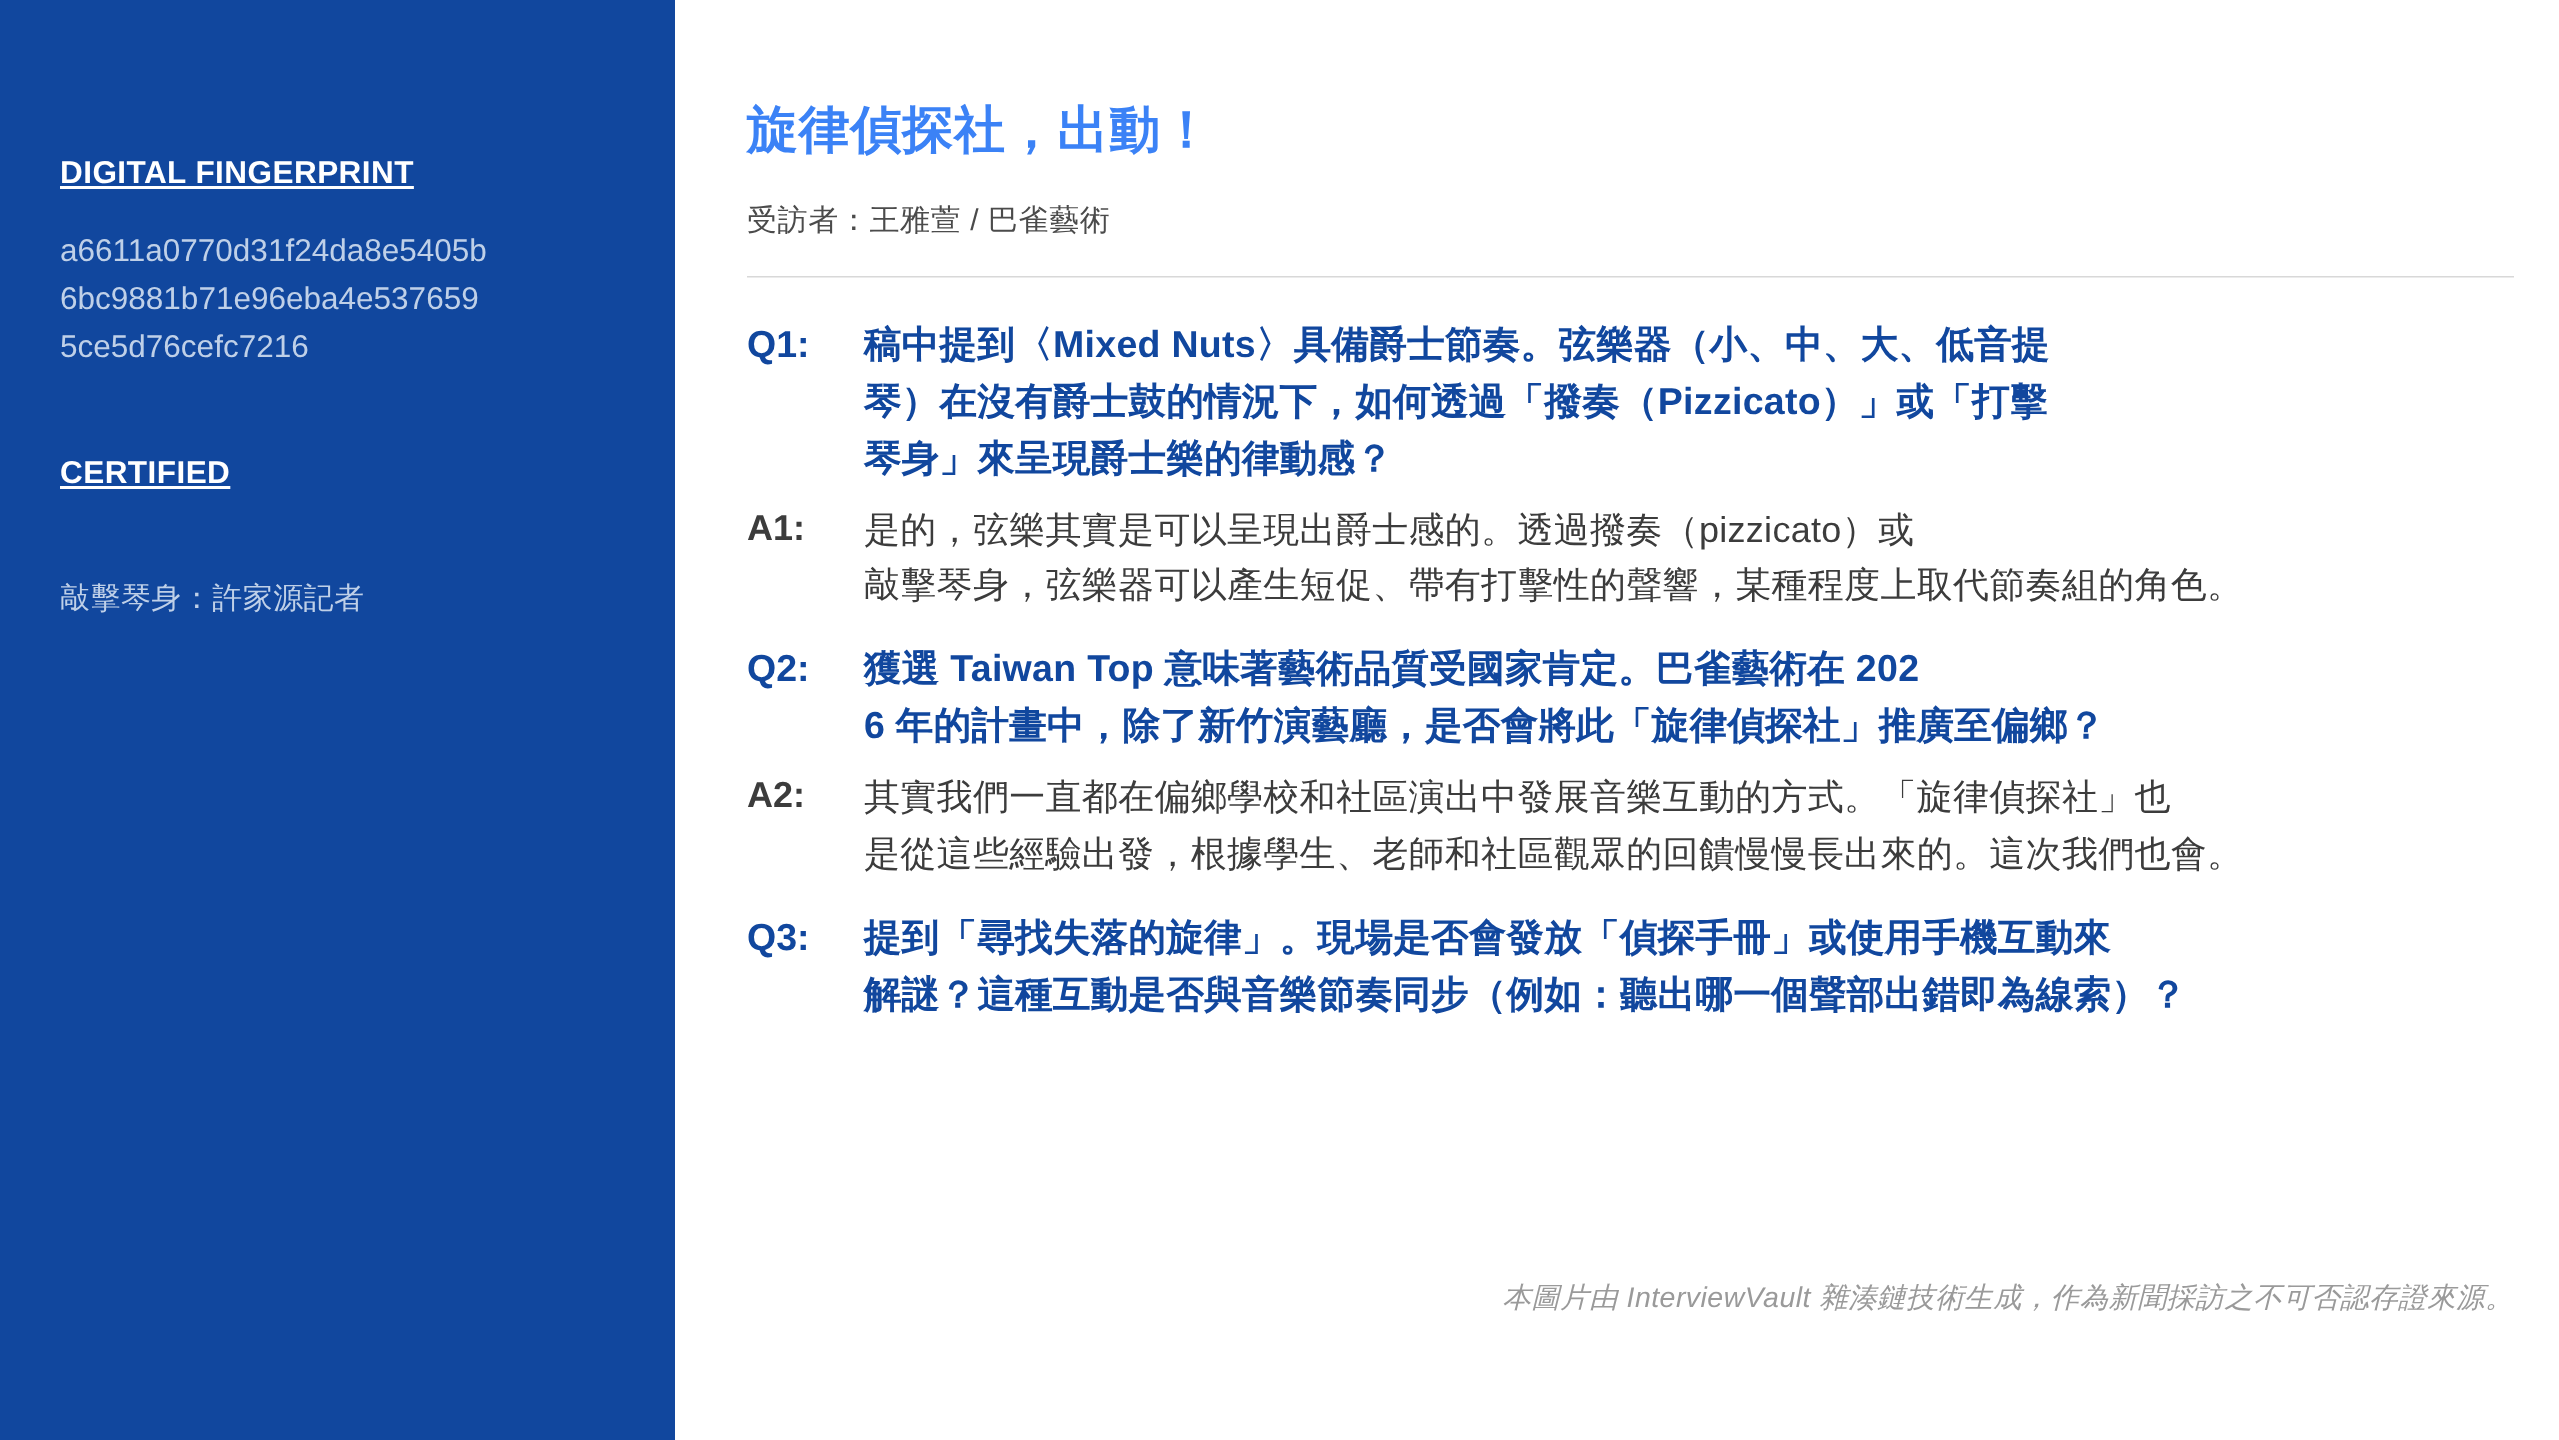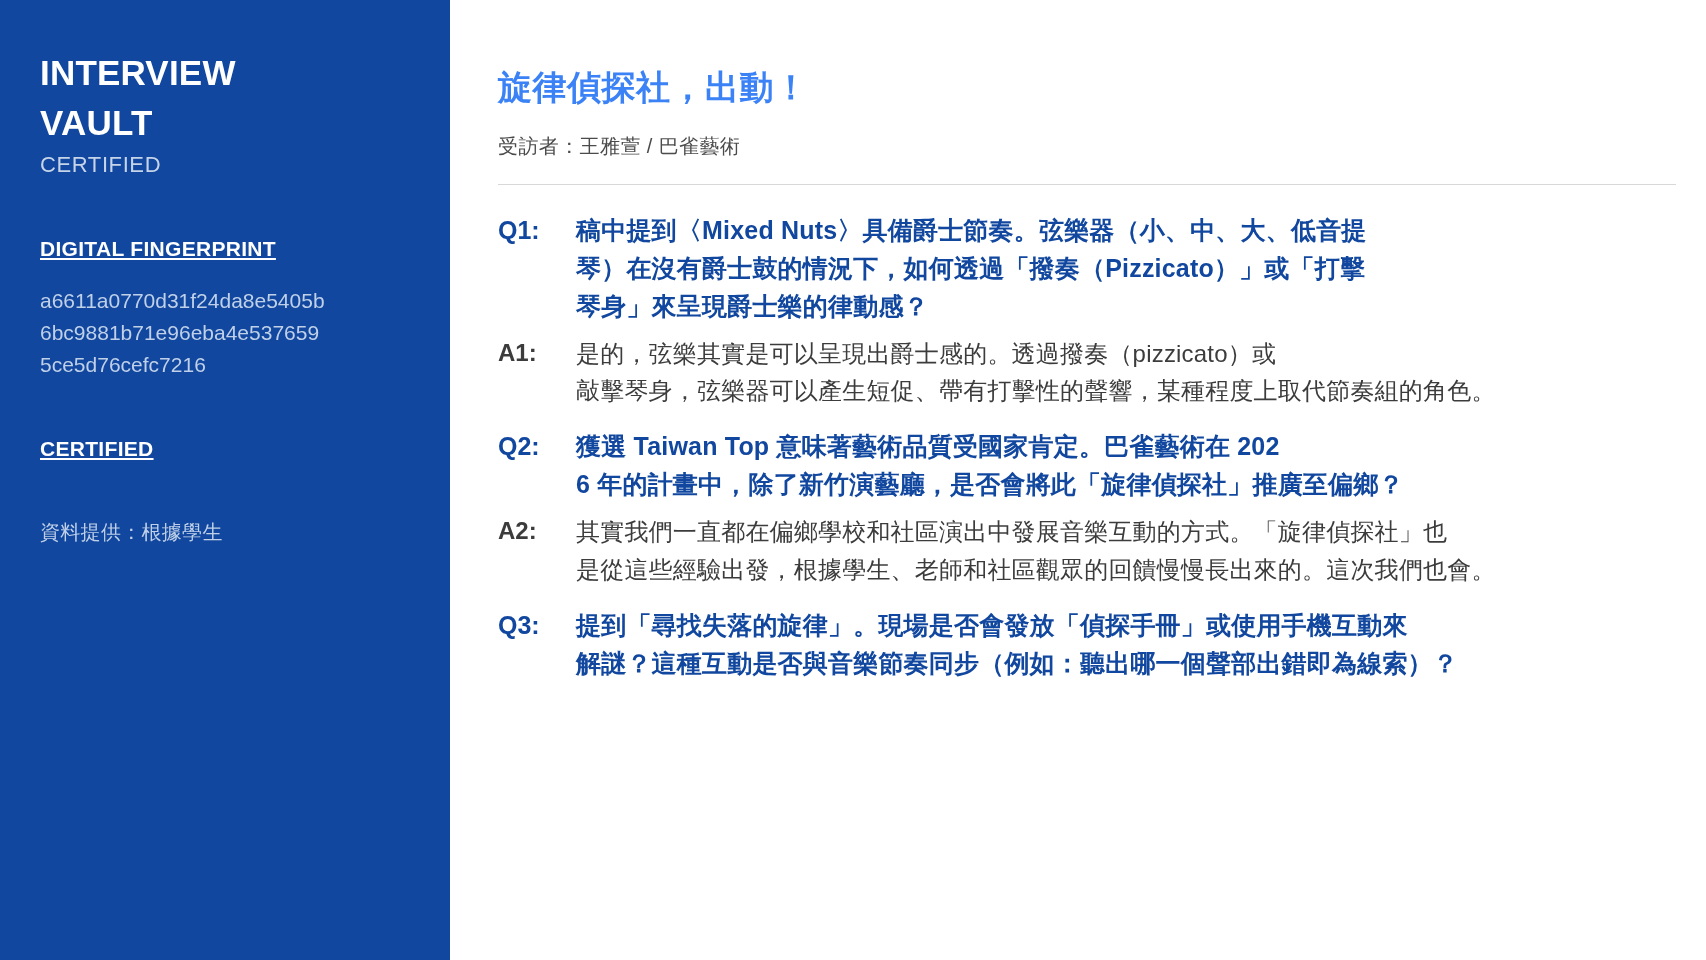--- a/index.html
+++ b/index.html
@@ -189,37 +189,32 @@
     white-space: nowrap;
   }
 </style>
 </head>
 <body>
 
 <div id="page">
 
   <aside class="sidebar">
 
-    <div>
-      <div class="brand-line">INTERVIEW</div>
-      <div class="brand-line">VAULT</div>
-      <div class="brand-sub">CERTIFIED</div>
-    </div>
 
     <div class="sb-section">
       <div class="sb-label">DIGITAL FINGERPRINT</div>
       <div class="sb-value">a6611a0770d31f24da8e5405b6bc9881b71e96eba4e5376595ce5d76cefc7216</div>
     </div>
 
     <div class="sb-section">
       <div class="sb-label">CERTIFIED</div>
     </div>
 
     <div class="sb-section">
-      <div class="sb-value-cjk">資料提供：根據學生</div>
+      <div class="sb-value-cjk">敲擊琴身：許家源記者</div>
     </div>
 
   </aside>
 
   <main class="main">
 
     <h1 class="doc-title">旋律偵探社，出動！</h1>
     <div class="doc-sub">受訪者：王雅萱 / 巴雀藝術</div>
     <div class="divider"></div>
 
@@ -251,16 +246,17 @@
       </div>
 
       <div class="qa-row q">
         <div class="qa-key">Q3:</div>
         <div class="qa-text">提到「尋找失落的旋律」。現場是否會發放「偵探手冊」或使用手機互動來
 解謎？這種互動是否與音樂節奏同步（例如：聽出哪一個聲部出錯即為線索）？</div>
       </div>
 
     </div>
 
+    <div class="footer">本圖片由 InterviewVault 雜湊鏈技術生成，作為新聞採訪之不可否認存證來源。</div>
 
   </main>
 
 </div>
 
 </body></html>

